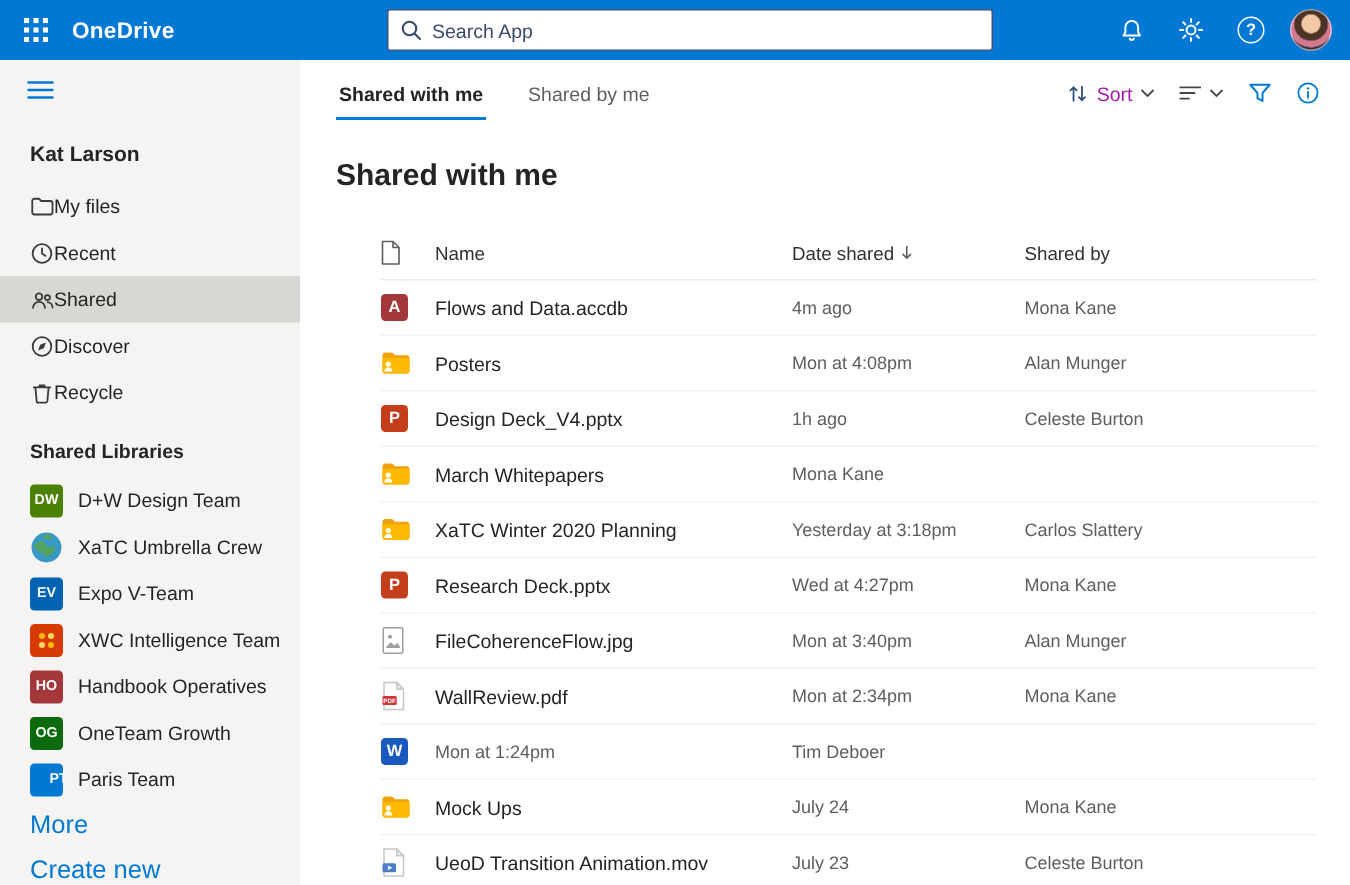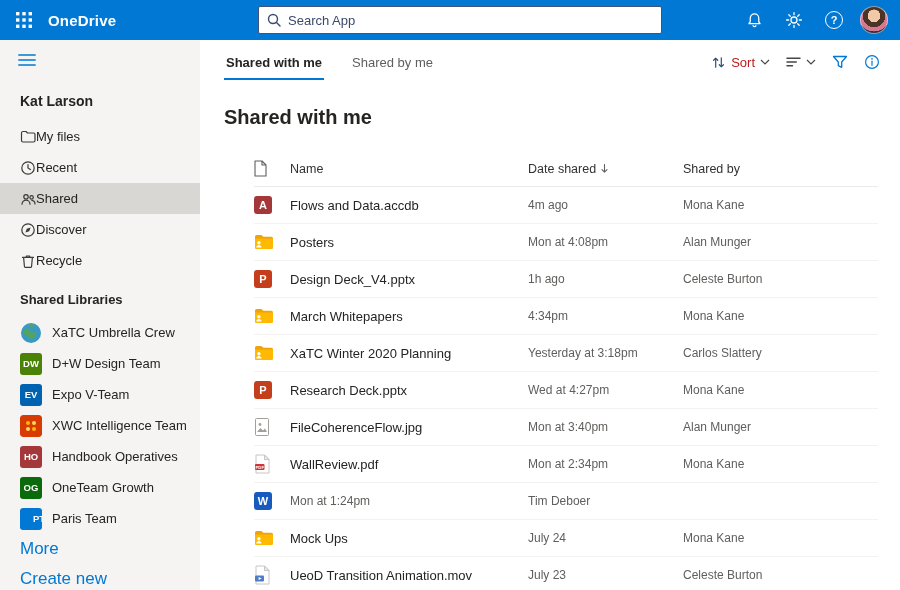--- a/index.html
+++ b/index.html
@@ -46,21 +46,21 @@
   .lib-badge.noBg { background:transparent !important; }
   .side-link { display:block; padding-left:20px; height:30px; line-height:30px; font-size:17px; color:#0078d4; cursor:pointer; text-decoration:none; }
 
   
   .main { position:absolute; left:200px; top:40px; width:700px; height:550px; background:#fff; padding:0 20px 0 24px; }
   .tabbar { height:40px; display:flex; align-items:center; justify-content:space-between; margin-top:2px; }
   .tabs { display:flex; gap:26px; }
   .tab { font-size:13px; color:#605e5c; padding:10px 2px 8px 2px; cursor:pointer; border-bottom:2px solid transparent; }
   .tab.active { color:#252423; font-weight:700; border-bottom:2px solid #0078d4; }
   .toolbar { display:flex; align-items:center; gap:16px; }
-  .tool-btn { display:flex; align-items:center; gap:5px; cursor:pointer; font-size:13px; color:#b91c1c; }
+  .tool-btn { display:flex; align-items:center; gap:5px; cursor:pointer; font-size:13px; color:#a21caf; }
   .page-title { margin-top:24px; font-size:20px; font-weight:700; color:#252423; }
 
   .table { margin:22px 0 0 30px; width:624px; }
   .thead, .trow { display:grid; grid-template-columns:36px 238px 155px 1fr; align-items:center; }
   .thead { height:36px; border-bottom:1px solid #edebe9; font-size:12.5px; color:#323130; }
   .th-date { display:flex; align-items:center; gap:4px; cursor:pointer; }
   .trow { height:37px; border-bottom:1px solid #f3f2f1; cursor:pointer; }
   .c-icon { display:flex; align-items:center; }
   .c-name { font-size:13px; color:#252423; white-space:nowrap; overflow:hidden; }
   .c-date, .c-by { font-size:12px; color:#605e5c; white-space:nowrap; }
@@ -169,32 +169,32 @@
           <path d="M2.5 4.3h11M6.3 4.3V3h3.4v1.3M3.6 4.3l.8 9c0 .6.5 1.1 1.1 1.1h5c.6 0 1-.5 1.1-1.1l.8-9"></path>
         </svg>
       </span>
       <span>Recycle</span>
     </div>
   </div>
 
   <div class="section-heading">Shared Libraries</div>
   <div class="lib-list" id="library-list">
       <div class="lib-item">
+    <span class="lib-badge" style="background: rgb(73, 130, 5);">DW</span>
+    <span>D+W Design Team</span>
+  </div>
+      <div class="lib-item">
     <span class="lib-badge noBg">
           <svg width="22" height="22" viewBox="0 0 22 22">
             <circle cx="11" cy="11" r="10" fill="#3999c6"></circle>
             <path d="M4 8.5c2-3 5-2 6 0s4 3 6 1c1 2 0 5-2 6.5s-5 1-6-1-4-2-5-4c-.5-1 0-1.8 1-2.5z" fill="#55a362"></path>
             <path d="M8 3c2-1 5-1 7 1l-2 2.2C11 5.2 9 4.6 8 3z" fill="#55a362"></path>
           </svg>
         </span>
     <span>XaTC Umbrella Crew</span>
-  </div>
-      <div class="lib-item">
-    <span class="lib-badge" style="background: rgb(73, 130, 5);">DW</span>
-    <span>D+W Design Team</span>
   </div>
       <div class="lib-item">
     <span class="lib-badge" style="background: rgb(0, 99, 177);">EV</span>
     <span>Expo V-Team</span>
   </div>
       <div class="lib-item">
     <span class="lib-badge noBg">
           <svg width="22" height="22" viewBox="0 0 22 22">
             <rect width="22" height="22" rx="3" fill="#d83b01"></rect>
             <circle cx="8" cy="8" r="2" fill="#ffb900"></circle>
@@ -329,21 +329,20 @@
         <div class="trow">
     <span class="c-icon">
             <svg width="20" height="16" viewBox="0 0 20 16">
               <path d="M1 2.8C1 1.8 1.8 1 2.8 1h4.1c.4 0 .8.2 1.1.5L9.4 2.8h7.8c1 0 1.8.8 1.8 1.8v8.6c0 1-.8 1.8-1.8 1.8H2.8c-1 0-1.8-.8-1.8-1.8V2.8z" fill="#eda30c"></path>
               <path d="M1 4.6h18v8.6c0 1-.8 1.8-1.8 1.8H2.8c-1 0-1.8-.8-1.8-1.8V4.6z" fill="#ffb900"></path>
               <circle cx="4.9" cy="8.7" r="1.7" fill="#fff"></circle>
               <path d="M2.2 13.6c0-1.5 1.2-2.7 2.7-2.7s2.7 1.2 2.7 2.7z" fill="#fff"></path>
             </svg>
           </span>
     <span class="c-name">March Whitepapers</span>
-    <span class="c-date">4:34pm</span>
     <span class="c-by">Mona Kane</span>
   </div>
         <div class="trow">
     <span class="c-icon">
             <svg width="20" height="16" viewBox="0 0 20 16">
               <path d="M1 2.8C1 1.8 1.8 1 2.8 1h4.1c.4 0 .8.2 1.1.5L9.4 2.8h7.8c1 0 1.8.8 1.8 1.8v8.6c0 1-.8 1.8-1.8 1.8H2.8c-1 0-1.8-.8-1.8-1.8V2.8z" fill="#eda30c"></path>
               <path d="M1 4.6h18v8.6c0 1-.8 1.8-1.8 1.8H2.8c-1 0-1.8-.8-1.8-1.8V4.6z" fill="#ffb900"></path>
               <circle cx="4.9" cy="8.7" r="1.7" fill="#fff"></circle>
               <path d="M2.2 13.6c0-1.5 1.2-2.7 2.7-2.7s2.7 1.2 2.7 2.7z" fill="#fff"></path>
             </svg>

